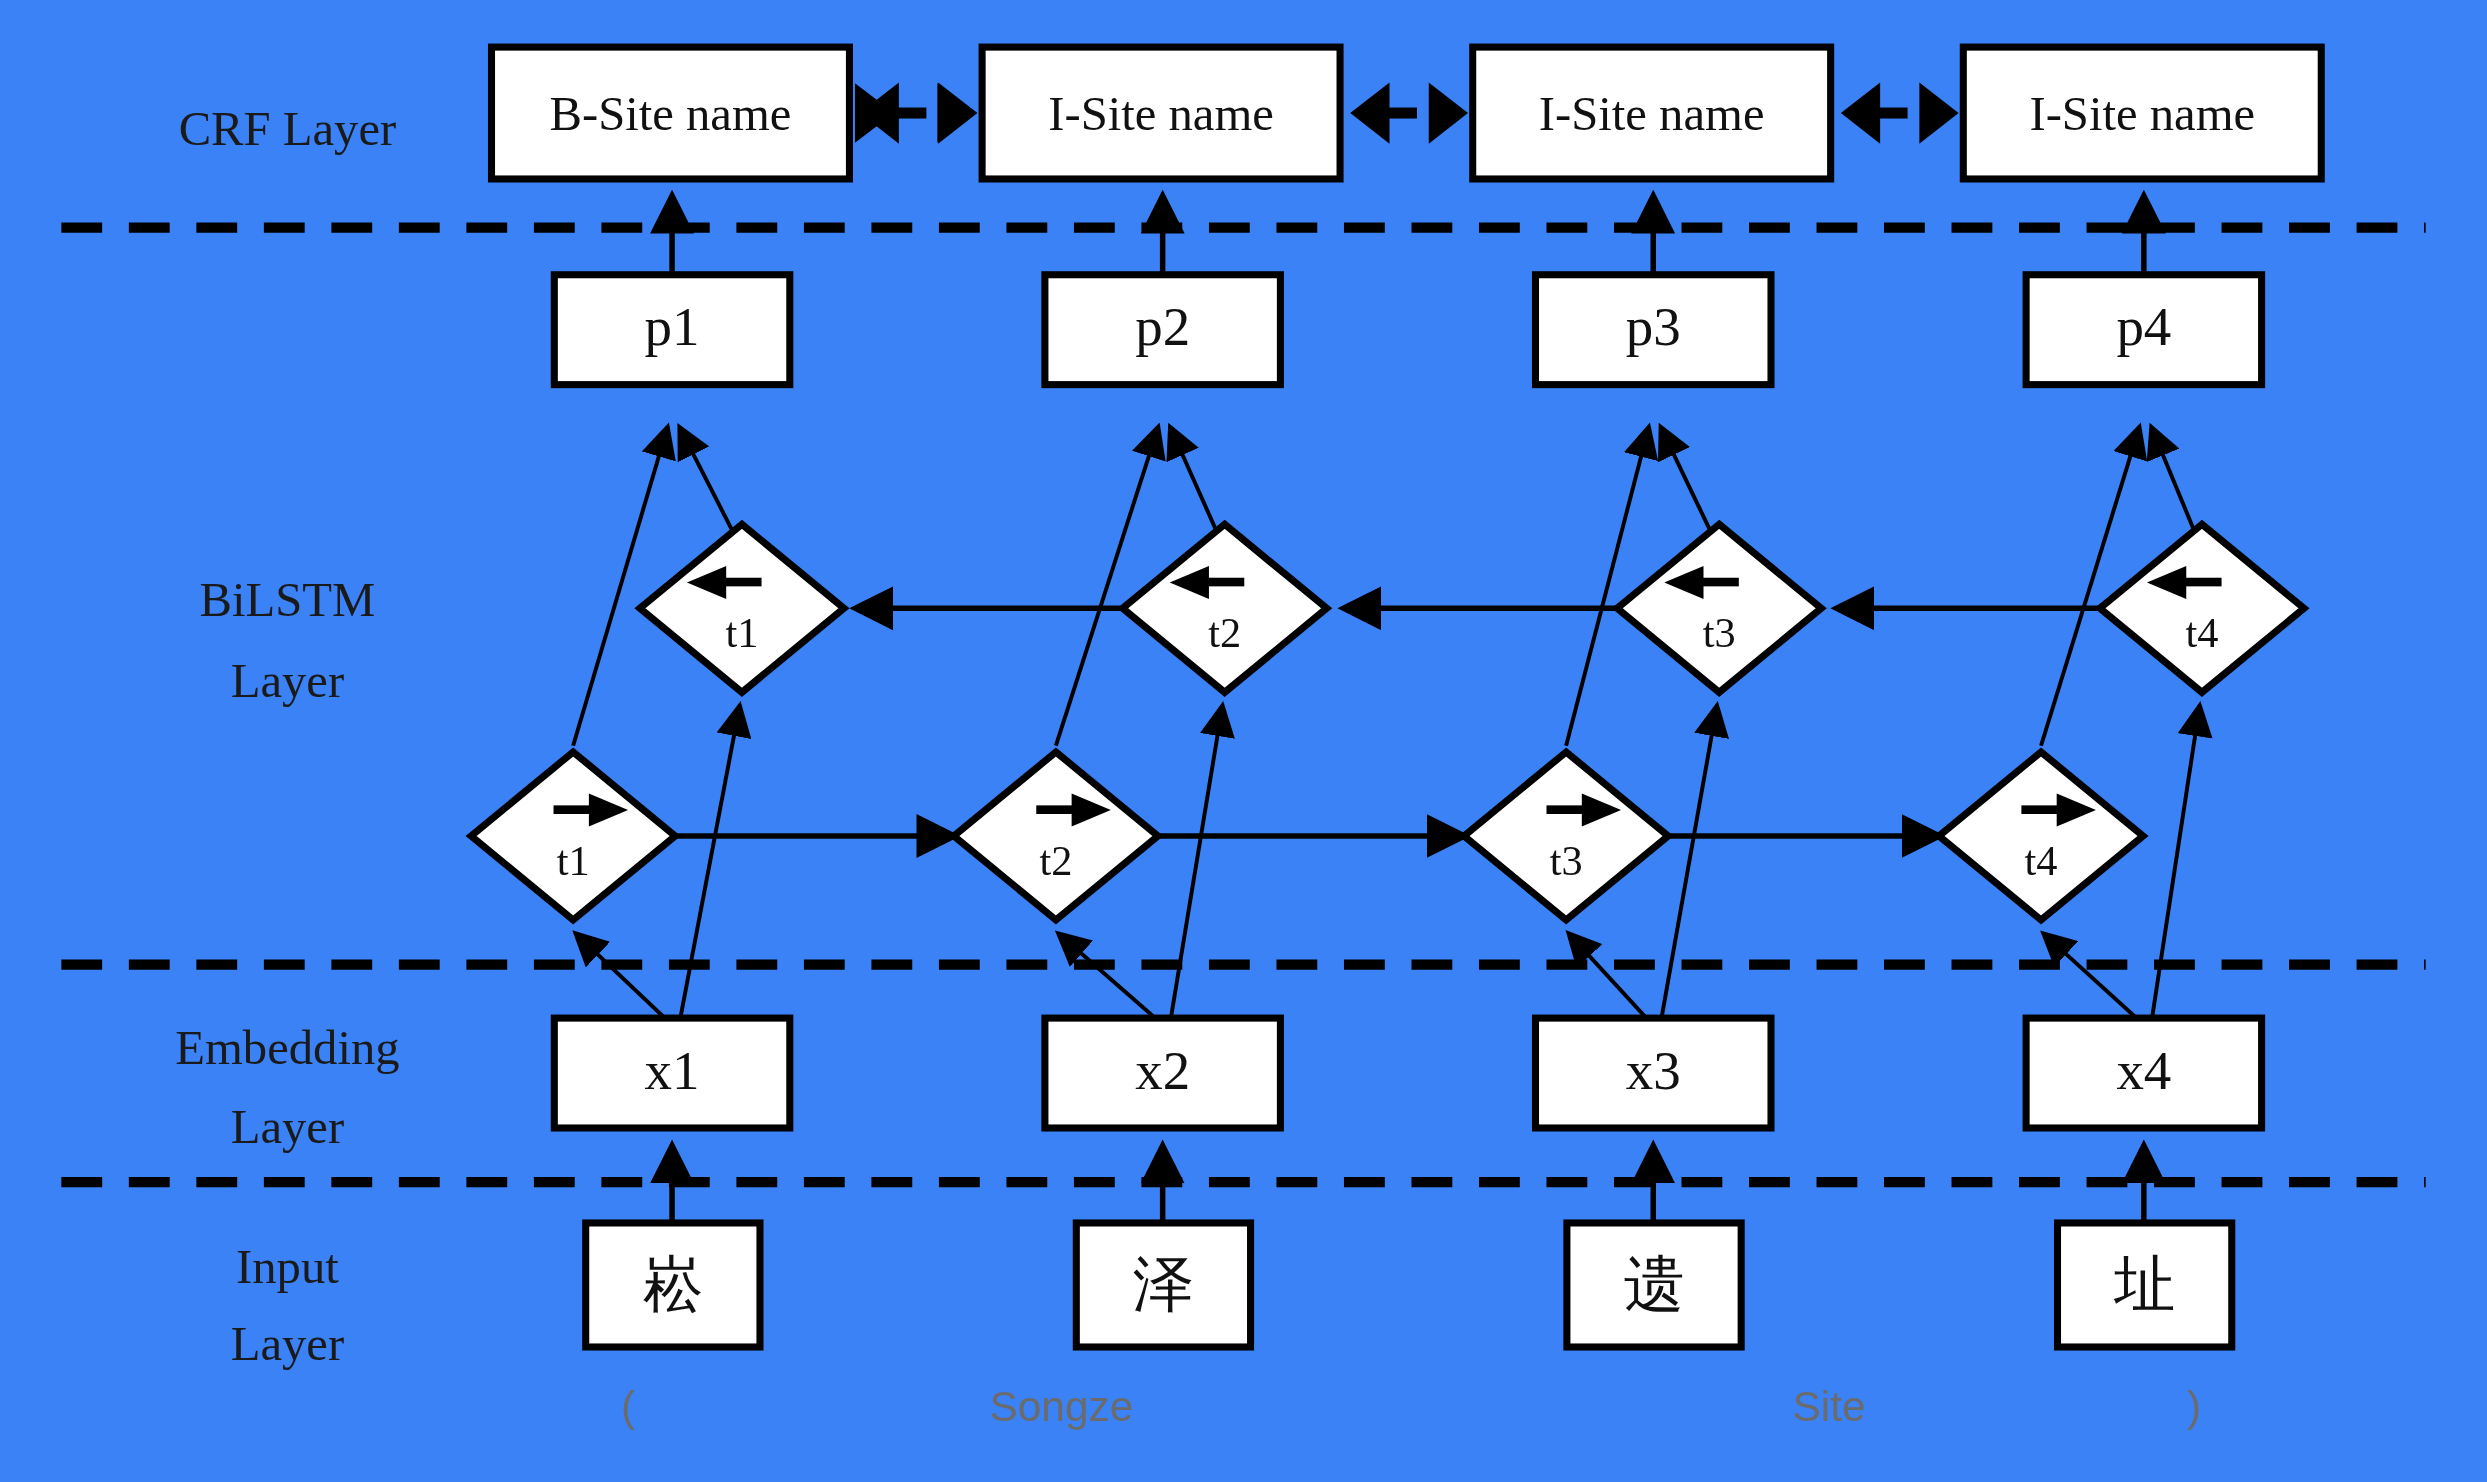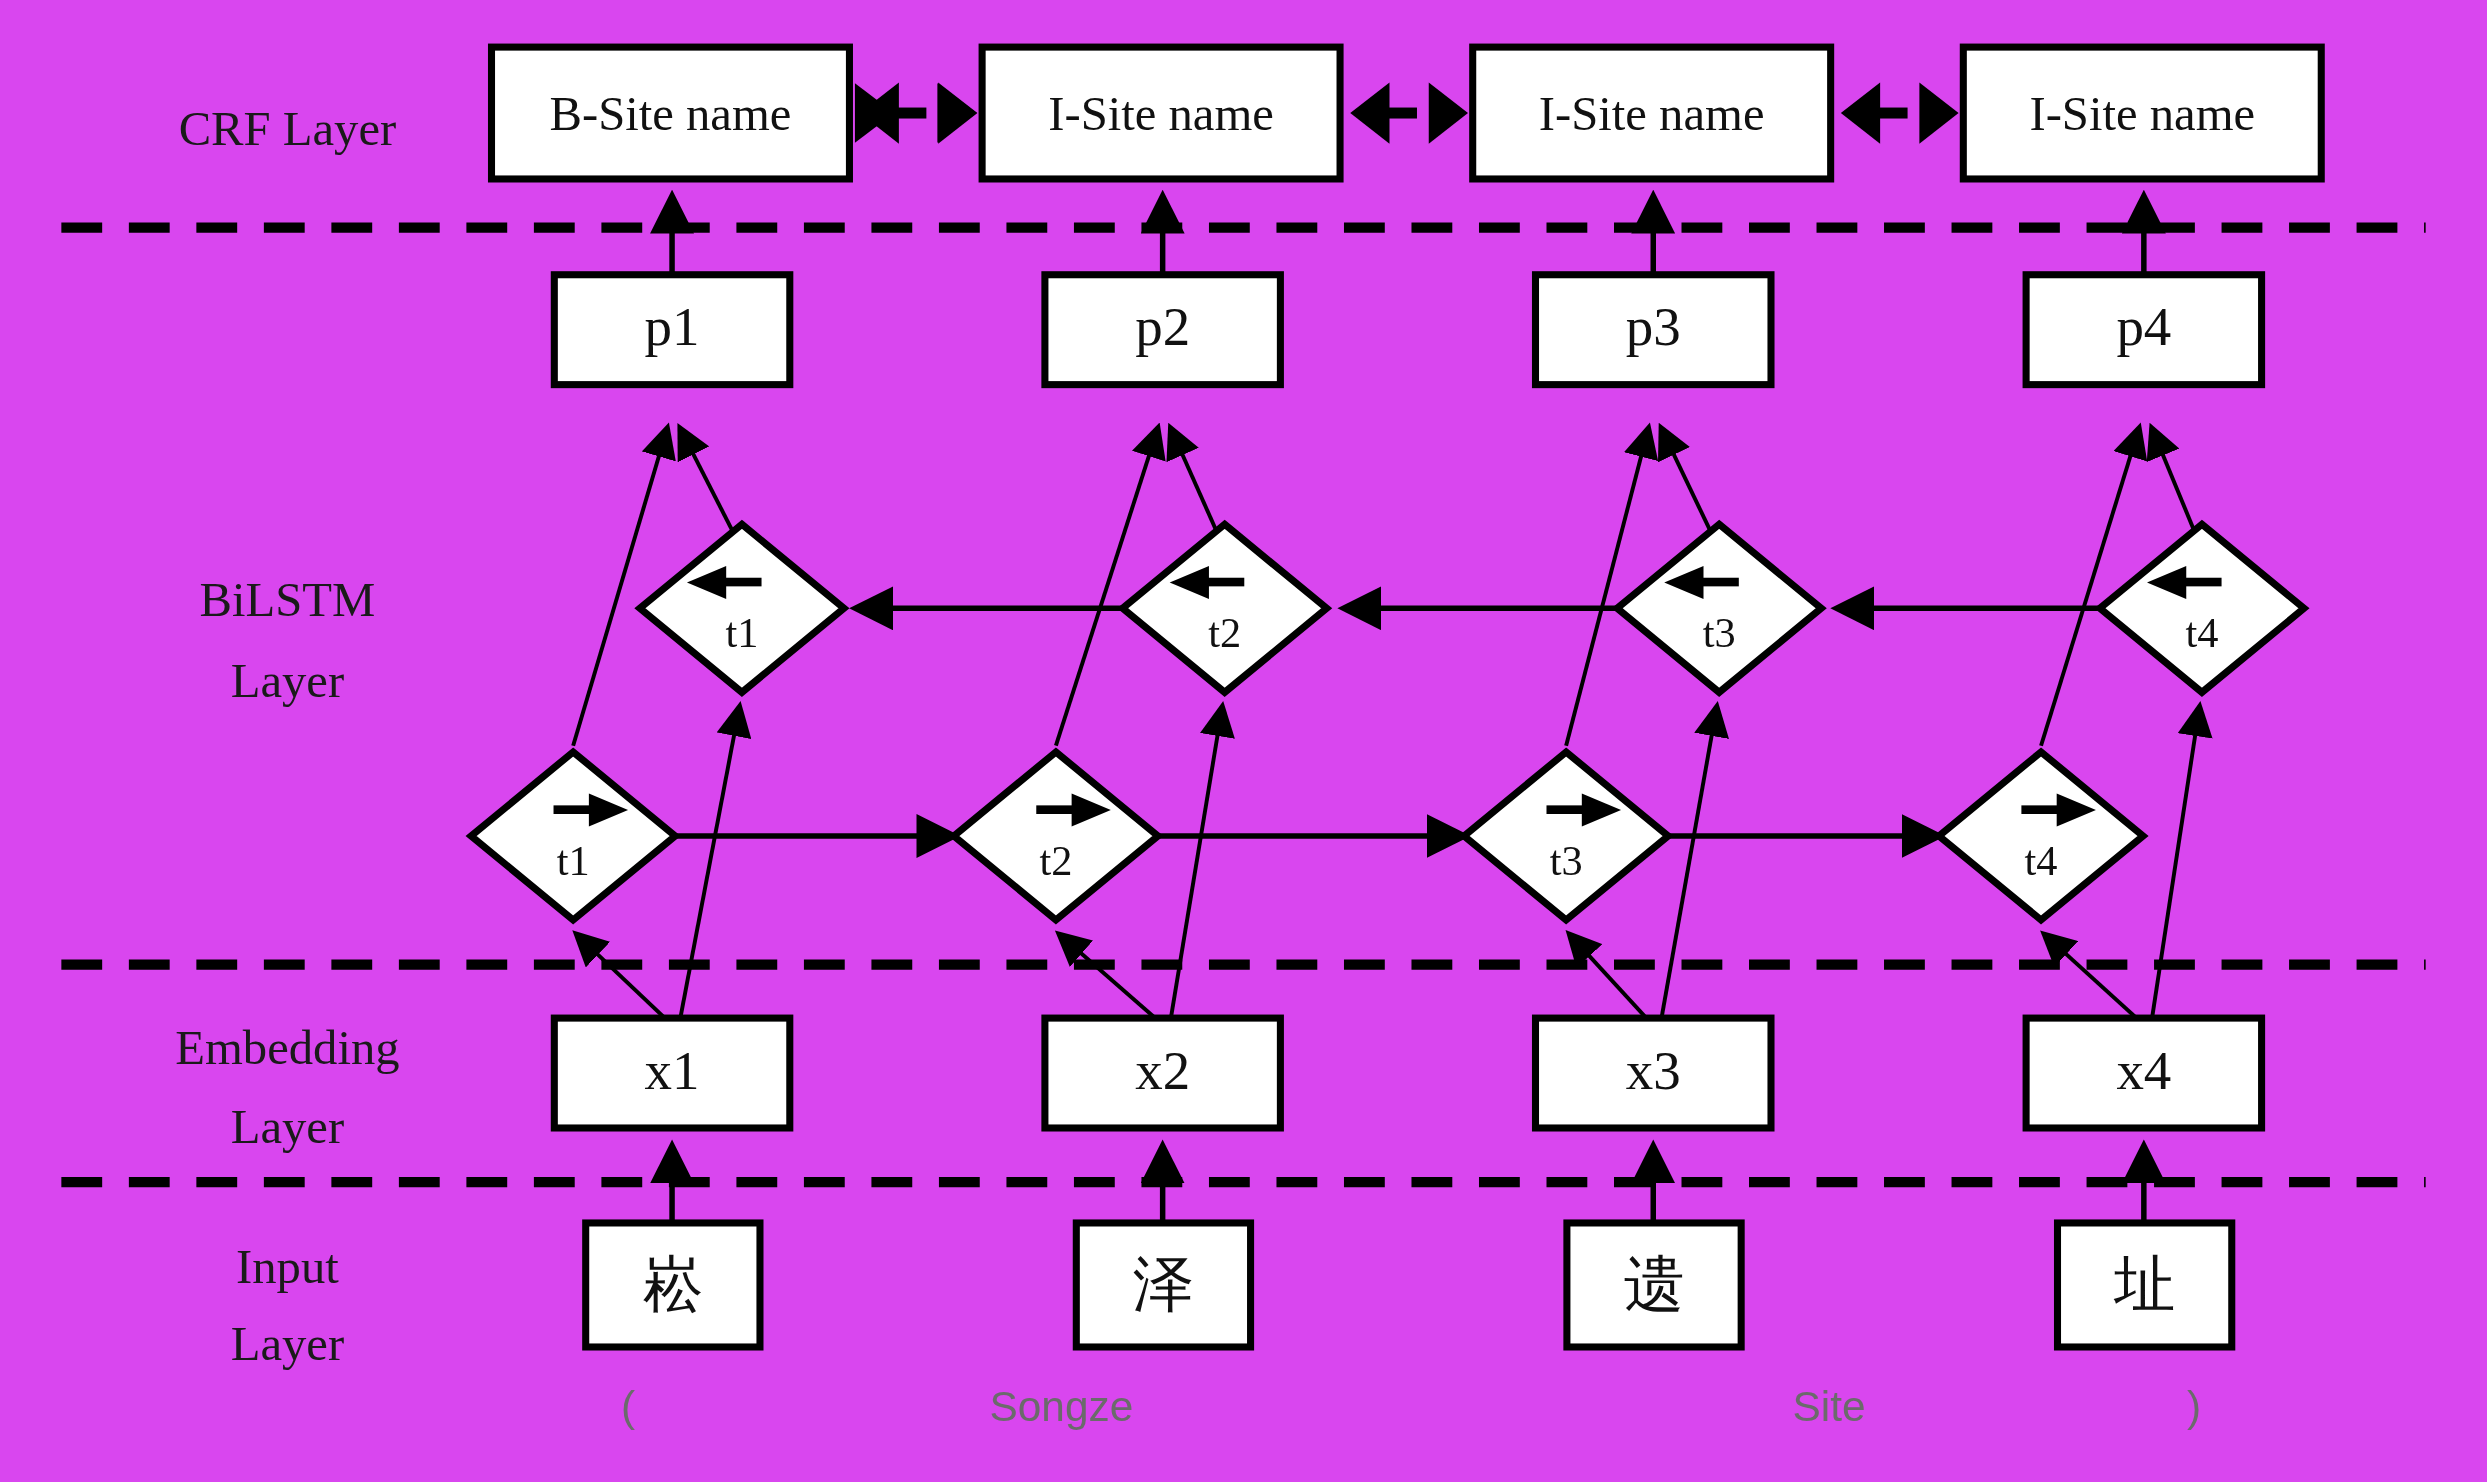--- a/index.html
+++ b/index.html
@@ -1,18 +1,18 @@
 <!DOCTYPE html>
 <html style="font-size:12.6px"><head>
 <meta charset="utf-8">
 <style>
   html,body{margin:0;padding:0;background:#ffffff;}
   body{width:2487px;height:1482px;overflow:hidden;
        font-family:"Liberation Serif","DejaVu Serif",serif;}
-  #stage{position:relative;width:2487px;height:1482px;background:#d946ef;}
+  #stage{position:relative;width:2487px;height:1482px;background:#3b82f6;}
   svg#canvas{position:absolute;left:0;top:0;width:2487px;height:1482px;display:block;}
   .box-label{font-family:"Liberation Serif","DejaVu Serif",serif;
              fill:#111;text-anchor:middle;dominant-baseline:middle;}
   .crf-label{font-size:62px;}
   .node-label{font-size:70px;}
   .cjk-label{font-family:"DejaVu Sans","Liberation Sans",sans-serif;font-size:78px;}
   .dia-label{font-size:54px;text-anchor:middle;dominant-baseline:middle;fill:#111;}
   .layer-label{font-size:62px;fill:#1a1a1a;text-anchor:middle;
                font-family:"Liberation Serif","DejaVu Serif",serif;}
   .gloss-label{font-size:54px;fill:#6b6b6b;text-anchor:middle;

